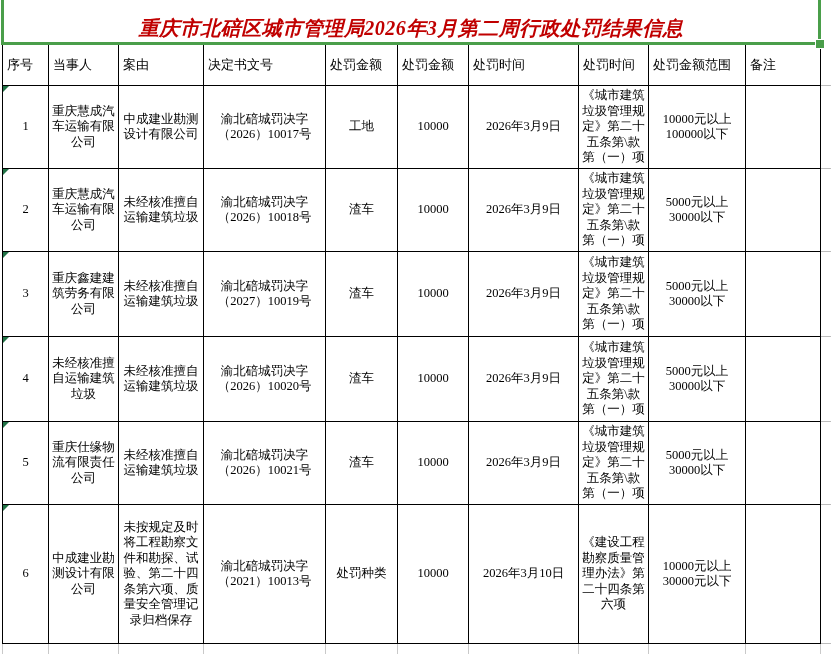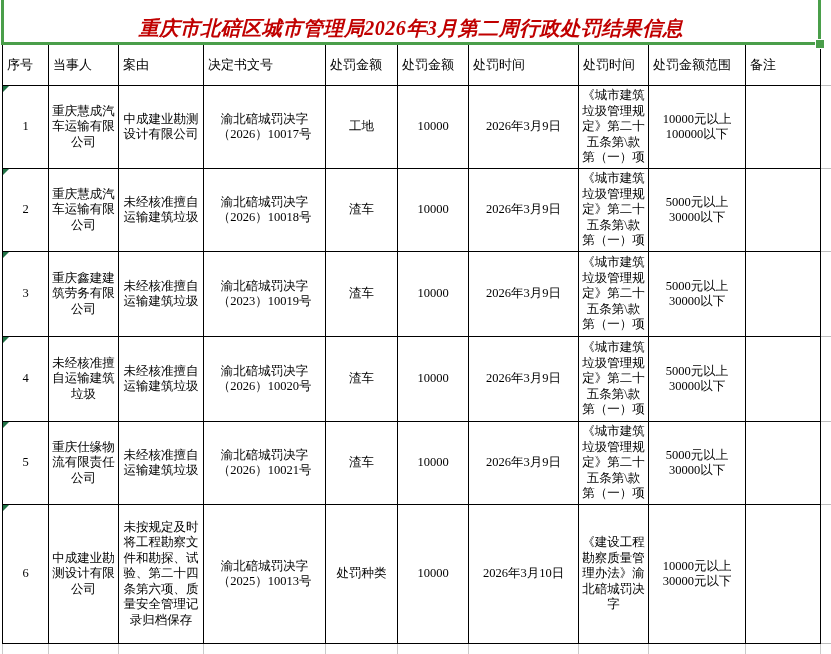--- a/index.html
+++ b/index.html
@@ -107,21 +107,21 @@
           <td>10000</td>
           <td>2026年3月9日</td>
           <td>《城市建筑垃圾管理规定》第二十五条第\款第（一）项</td>
           <td>5000元以上30000以下</td>
           <td></td>
         </tr>
         <tr style="height: 85px;">
           <td class="first">3<span class="err-tri"></span></td>
           <td>重庆鑫建建筑劳务有限公司</td>
           <td>未经核准擅自运输建筑垃圾</td>
-          <td>渝北碚城罚决字（2023）10019号</td>
+          <td>渝北碚城罚决字（2027）10019号</td>
           <td>渣车</td>
           <td>10000</td>
           <td>2026年3月9日</td>
           <td>《城市建筑垃圾管理规定》第二十五条第\款第（一）项</td>
           <td>5000元以上30000以下</td>
           <td></td>
         </tr>
         <tr style="height: 85px;">
           <td class="first">4<span class="err-tri"></span></td>
           <td>未经核准擅自运输建筑垃圾</td>
@@ -143,25 +143,25 @@
           <td>10000</td>
           <td>2026年3月9日</td>
           <td>《城市建筑垃圾管理规定》第二十五条第\款第（一）项</td>
           <td>5000元以上30000以下</td>
           <td></td>
         </tr>
         <tr style="height: 139px;">
           <td class="first">6<span class="err-tri"></span></td>
           <td>中成建业勘测设计有限公司</td>
           <td>未按规定及时将工程勘察文件和勘探、试验、第二十四条第六项、质量安全管理记录归档保存</td>
-          <td>渝北碚城罚决字（2025）10013号</td>
+          <td>渝北碚城罚决字（2021）10013号</td>
           <td>处罚种类</td>
           <td>10000</td>
           <td>2026年3月10日</td>
-          <td>《建设工程勘察质量管理办法》渝北碚城罚决字</td>
+          <td>《建设工程勘察质量管理办法》第二十四条第六项</td>
           <td>10000元以上30000元以下</td>
           <td></td>
         </tr>
       </tbody>
   </table>
 
   <div id="grid-continuations">
       <div class="vline" style="left: 2px;"></div>
       <div class="vline" style="left: 48px;"></div>
       <div class="vline" style="left: 118px;"></div>

